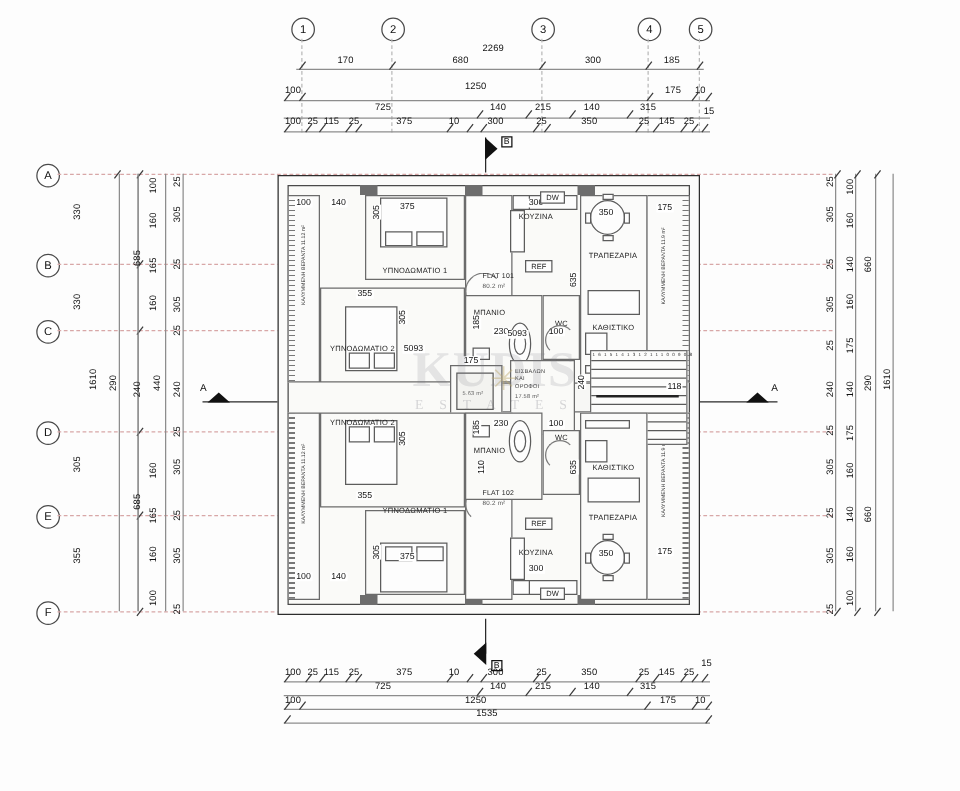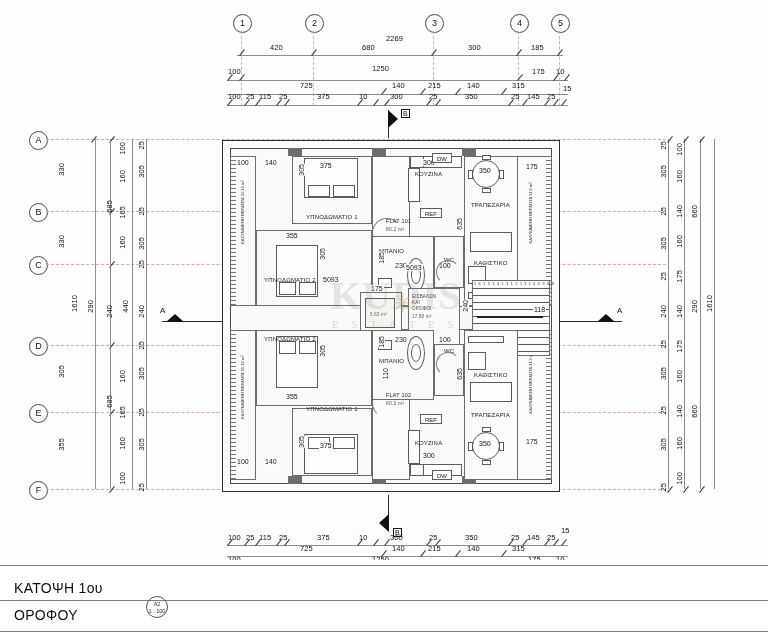--- a/index.html
+++ b/index.html
@@ -75,21 +75,21 @@
 
   <div class="gridlinev" style="left:241px;top:31px;height:75px;"></div>
   <div class="gridlinev" style="left:313px;top:31px;height:75px;"></div>
   <div class="gridlinev" style="left:433px;top:31px;height:75px;"></div>
   <div class="gridlinev" style="left:518px;top:31px;height:75px;"></div>
   <div class="gridlinev" style="left:559px;top:31px;height:75px;"></div>
 
   <div class="dimline" style="left:237px;top:55px;width:326px;"></div>
   <div class="dim abs" style="left:386px;top:34px;">2269</div>
 
-  <div class="dim abs" style="left:270px;top:43px;">420</div>
+  <div class="dim abs" style="left:270px;top:43px;">170</div>
   <div class="dim abs" style="left:362px;top:43px;">680</div>
   <div class="dim abs" style="left:468px;top:43px;">300</div>
   <div class="dim abs" style="left:531px;top:43px;">185</div>
   <div class="slash" style="left:238px;top:52px;"></div>
   <div class="slash" style="left:310px;top:52px;"></div>
   <div class="slash" style="left:430px;top:52px;"></div>
   <div class="slash" style="left:515px;top:52px;"></div>
   <div class="slash" style="left:556px;top:52px;"></div>
 
   <div class="dimline" style="left:227px;top:80px;width:341px;"></div>
@@ -517,25 +517,14 @@
   <div class="slash" style="left:238px;top:564px;"></div>
   <div class="slash" style="left:514px;top:564px;"></div>
   <div class="slash" style="left:552px;top:564px;"></div>
   <div class="slash" style="left:563px;top:564px;"></div>
 
   <div class="dimline" style="left:227px;top:578px;width:341px;"></div>
   <div class="dim abs" style="left:381px;top:566px;">1535</div>
   <div class="slash" style="left:226px;top:575px;"></div>
   <div class="slash" style="left:563px;top:575px;"></div>
 
-  <div id="titleblock">
-    <div class="tbline" style="top:5px;"></div>
-    <div class="tbline" style="top:40px;"></div>
-    <div class="tbline" style="top:71px;"></div>
-    <div class="tbtext" style="left:14px;top:20px;">ΚΑΤΟΨΗ 1ου</div>
-    <div class="tbtext" style="left:14px;top:47px;">ΟΡΟΦΟΥ</div>
-    <div class="scalecirc" style="left:146px;top:36px;">
-      <div>A2</div>
-      <div>1 : 100</div>
-    </div>
-  </div>
 
 </div>
 
 </body></html>

